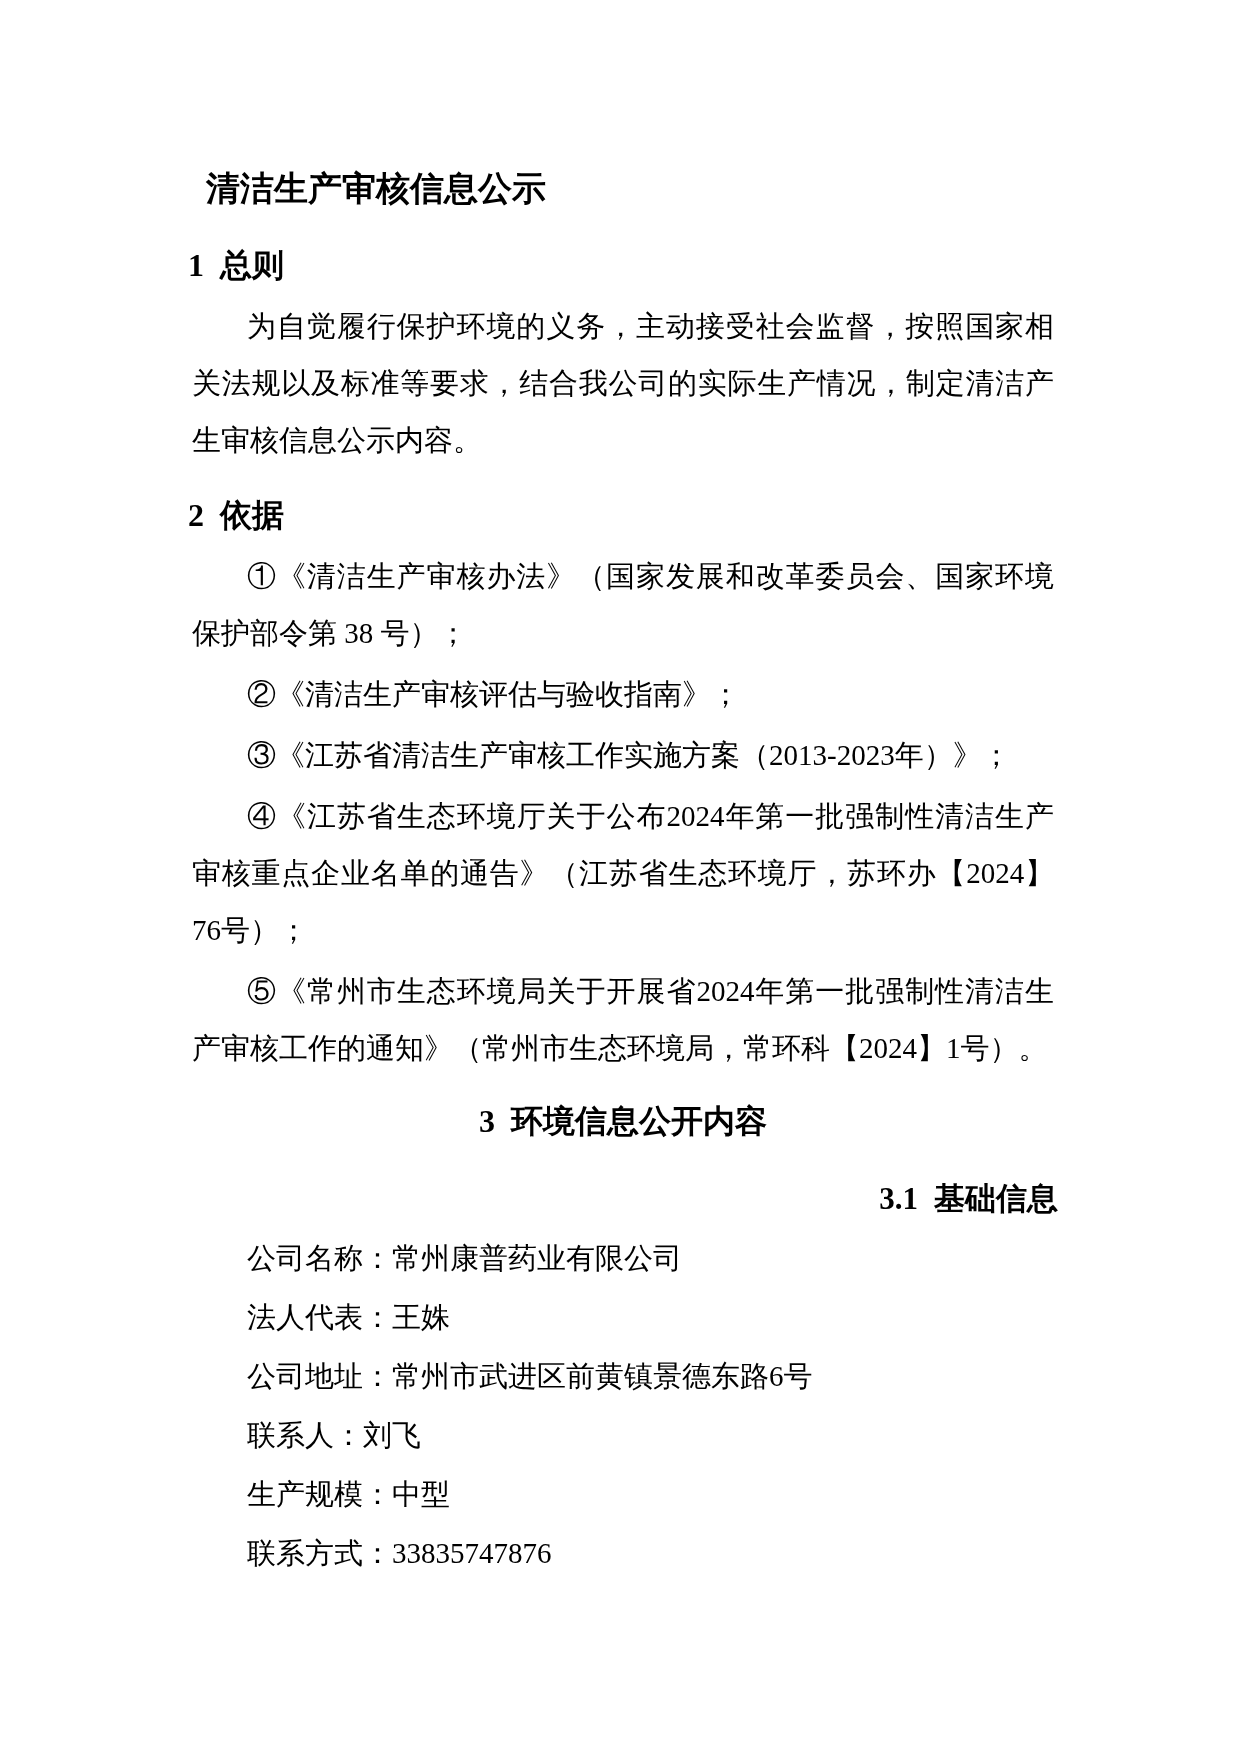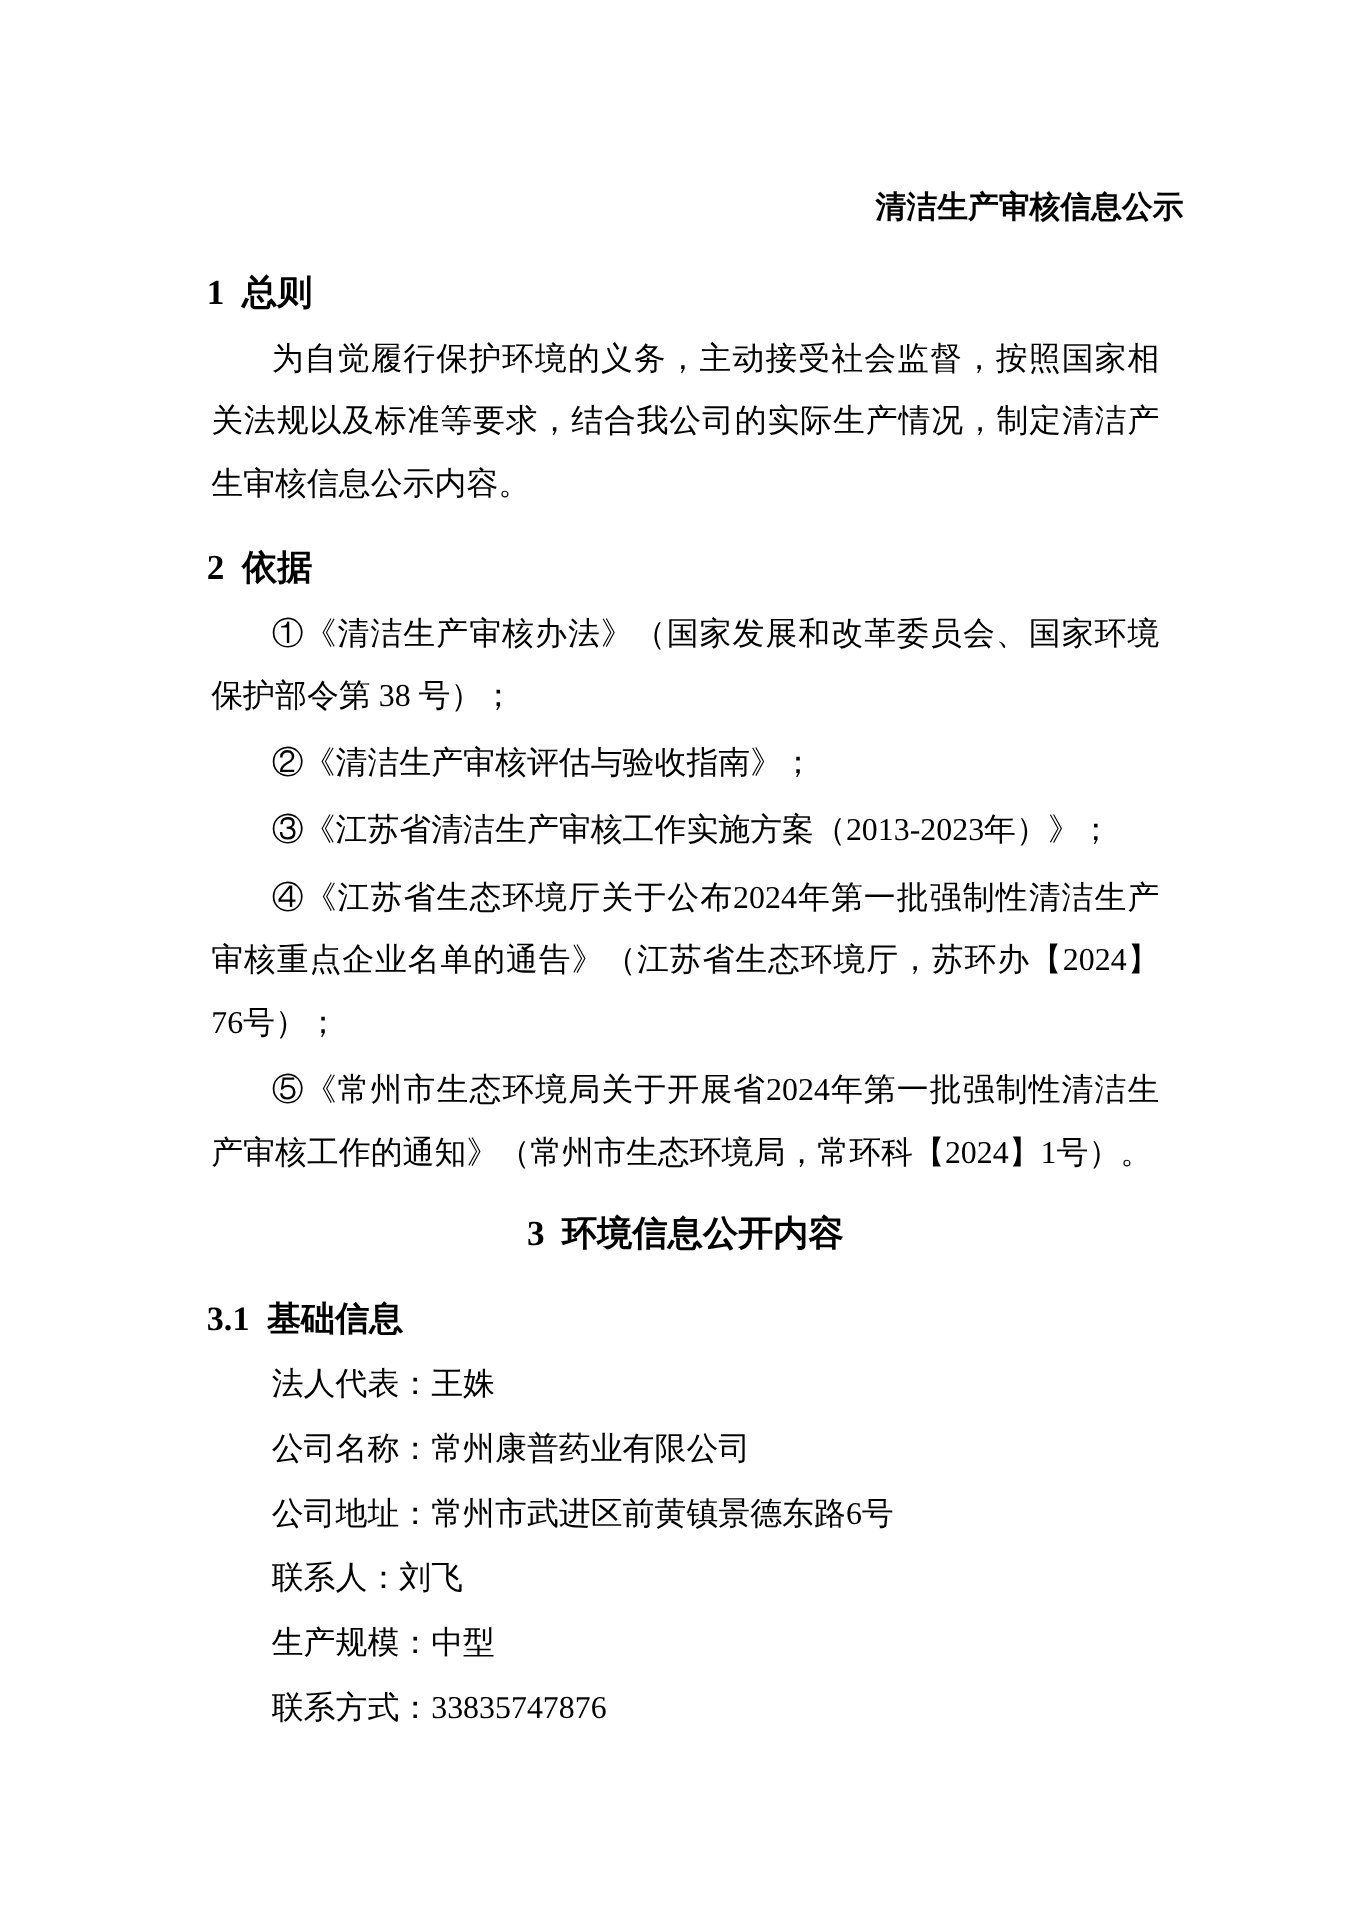--- a/index.html
+++ b/index.html
@@ -26,36 +26,36 @@
   .doc {
     position: absolute;
     left: 188px;
     top: 160px;
     width: 870px;
     font-size: 29px;
     line-height: 57px;
     text-align: justify;
   }
   .doc-title {
-    font-size: 28px;
+    font-size: 34px;
     font-weight: bold;
-    text-align: right;
+    text-align: left;
     line-height: 57px;
     position: relative;
     left: 18px;
     white-space: nowrap;
   }
   .heading {
     font-weight: bold;
     line-height: 57px;
     text-align: left;
     white-space: nowrap;
   }
   .h1 { font-size: 32px; }
-  .h2 { font-size: 31px; }
+  .h2 { font-size: 31px; text-align: right; }
   .mt-s1 { margin-top: 20px; }
   .mt-s2 { margin-top: 18px; }
   .mt-s3 { margin-top: 16px; text-align: center; }
   .mt-s31 { margin-top: 20px; }
   .h-num { margin-right: 16px; }
   .para {
     margin: 4px;
     text-indent: 55px;
   }
   .info-line {
@@ -88,21 +88,21 @@
     <p class="para">⑤《常州市生态环境局关于开展省2024年第一批强制性清洁生产审核工作的通知》（常州市生态环境局，常环科【2024】1号）。</p>
 
     <div class="heading h1 mt-s3">
       <span class="h-num">3</span><span class="h-text">环境信息公开内容</span>
     </div>
 
     <div class="heading h2 mt-s31">
       <span class="h-num">3.1</span><span class="h-text">基础信息</span>
     </div>
 
+    <p class="para info-line">公司名称：常州康普药业有限公司</p>
     <p class="para info-line">法人代表：王姝</p>
-    <p class="para info-line">公司名称：常州康普药业有限公司</p>
     <p class="para info-line">公司地址：常州市武进区前黄镇景德东路6号</p>
     <p class="para info-line">联系人：刘飞</p>
     <p class="para info-line">生产规模：中型</p>
     <p class="para info-line">联系方式：33835747876</p>
 
   </div>
 </div>
 
 </body></html>

